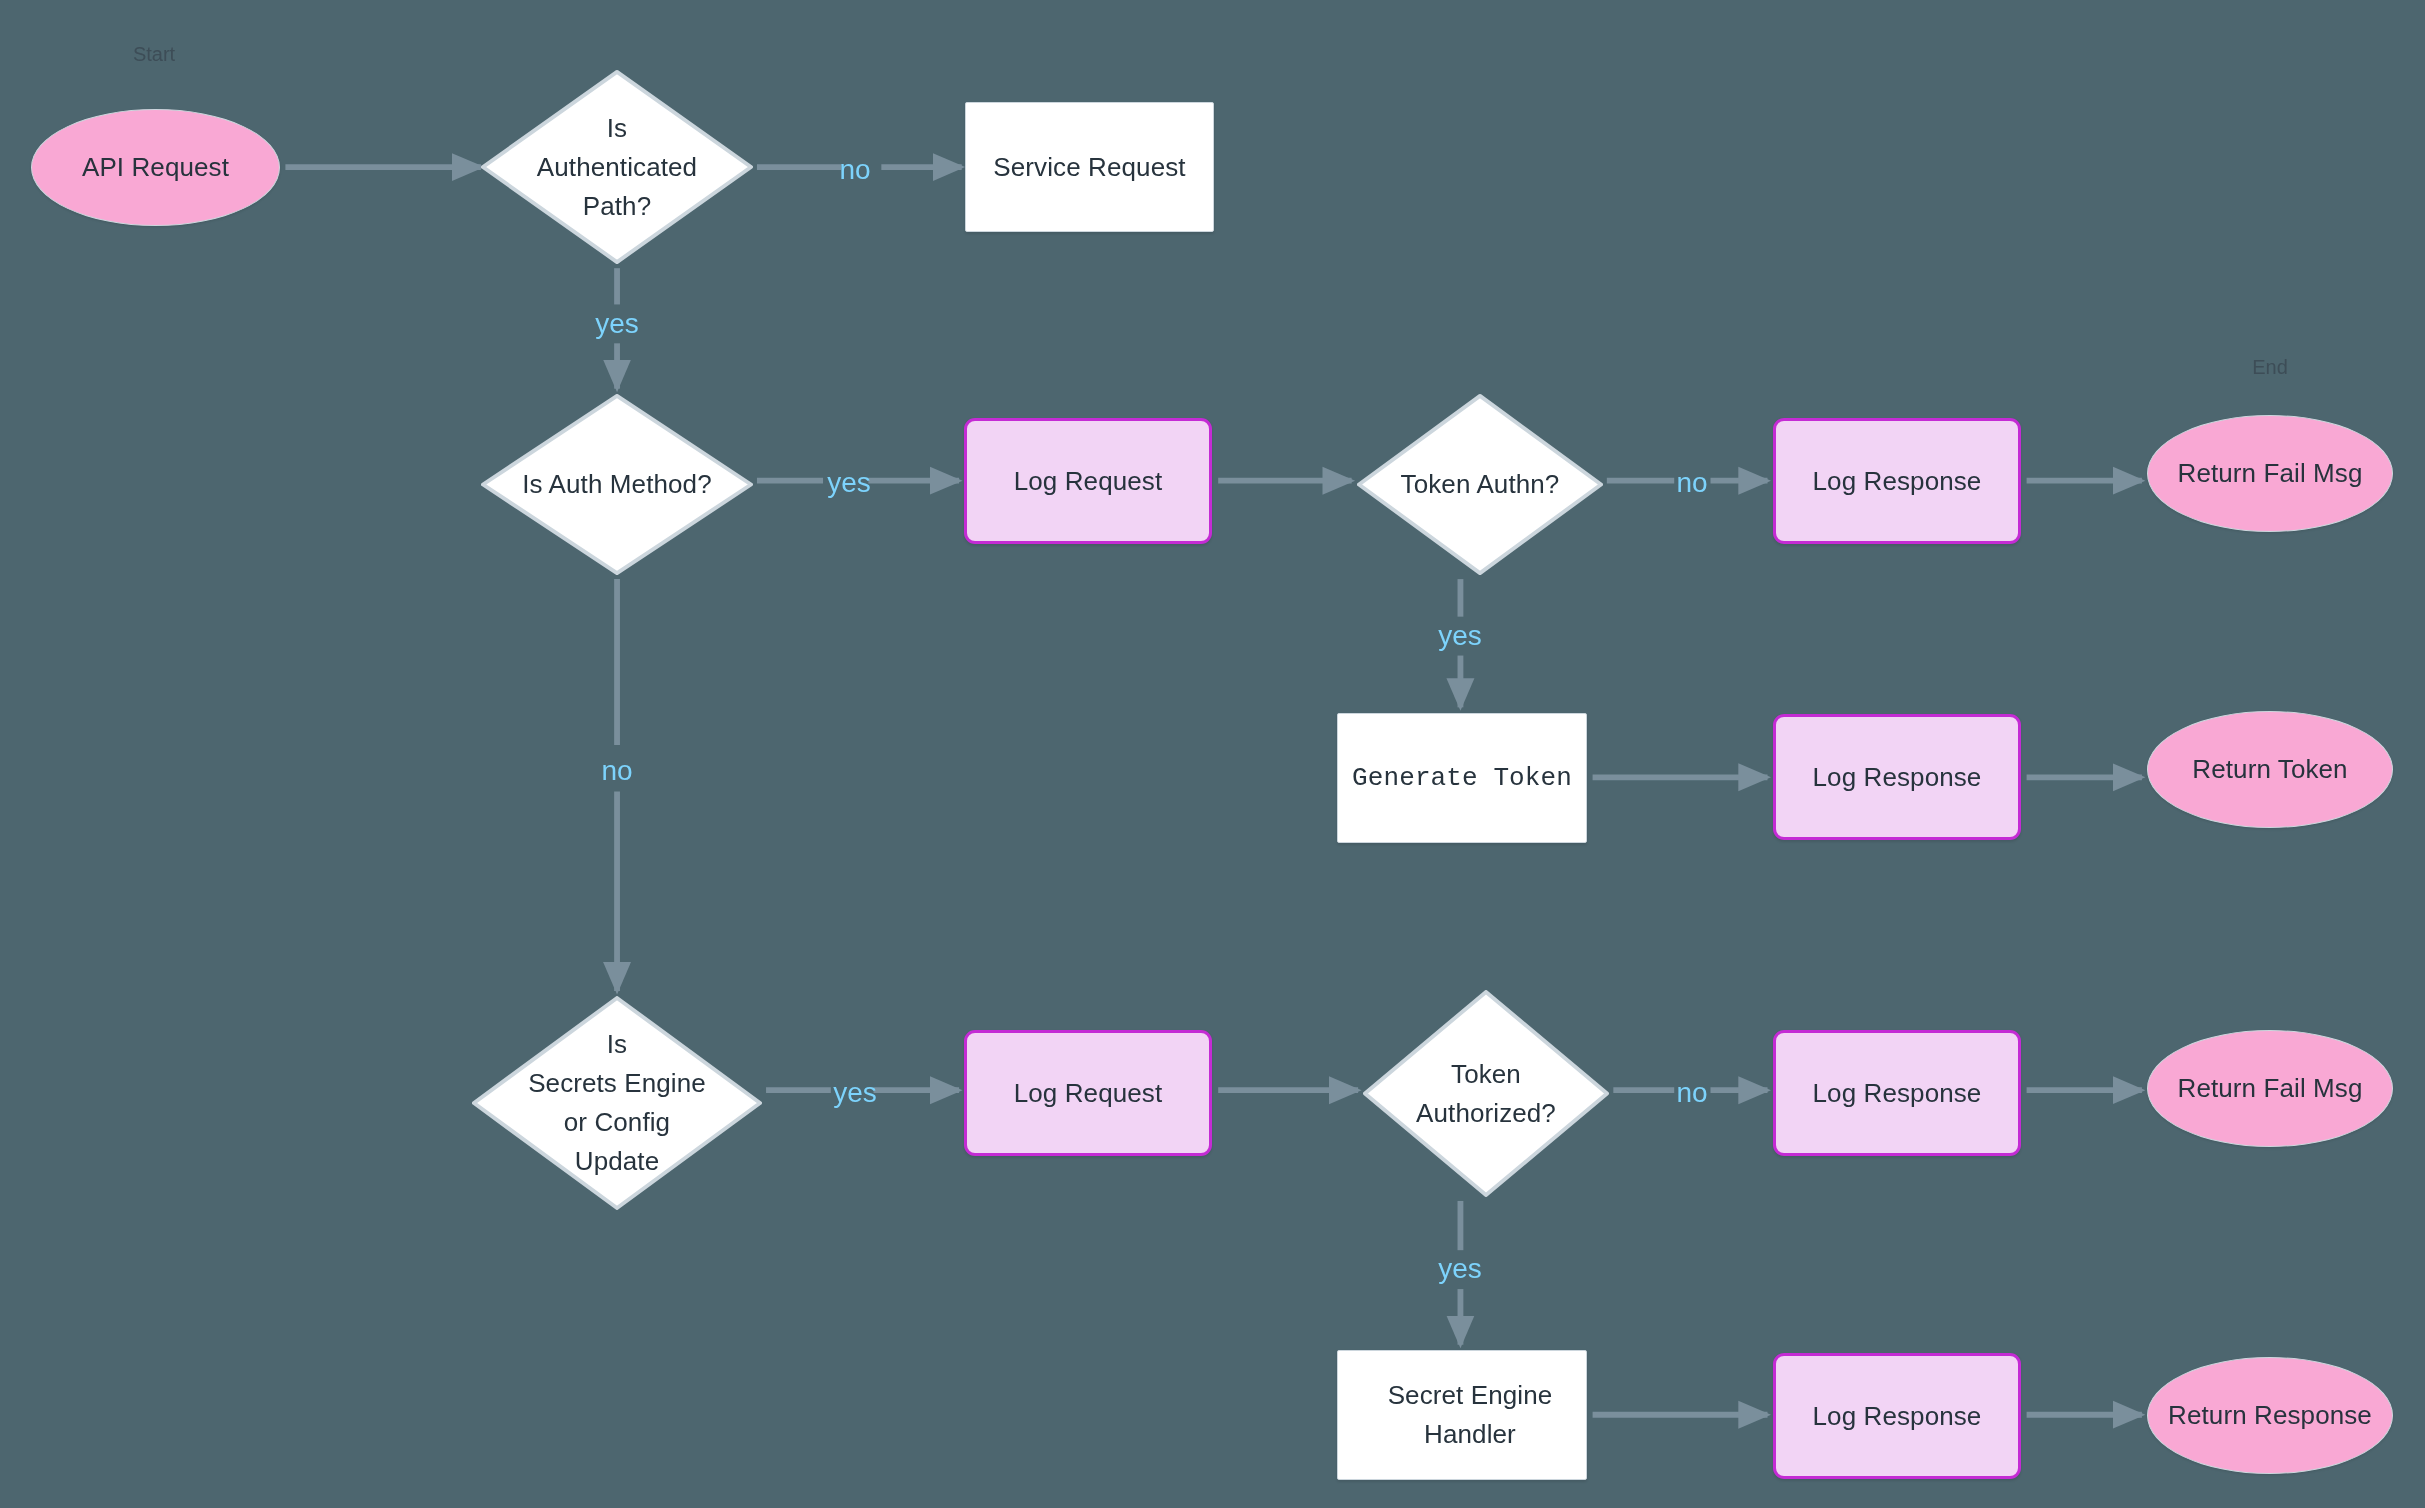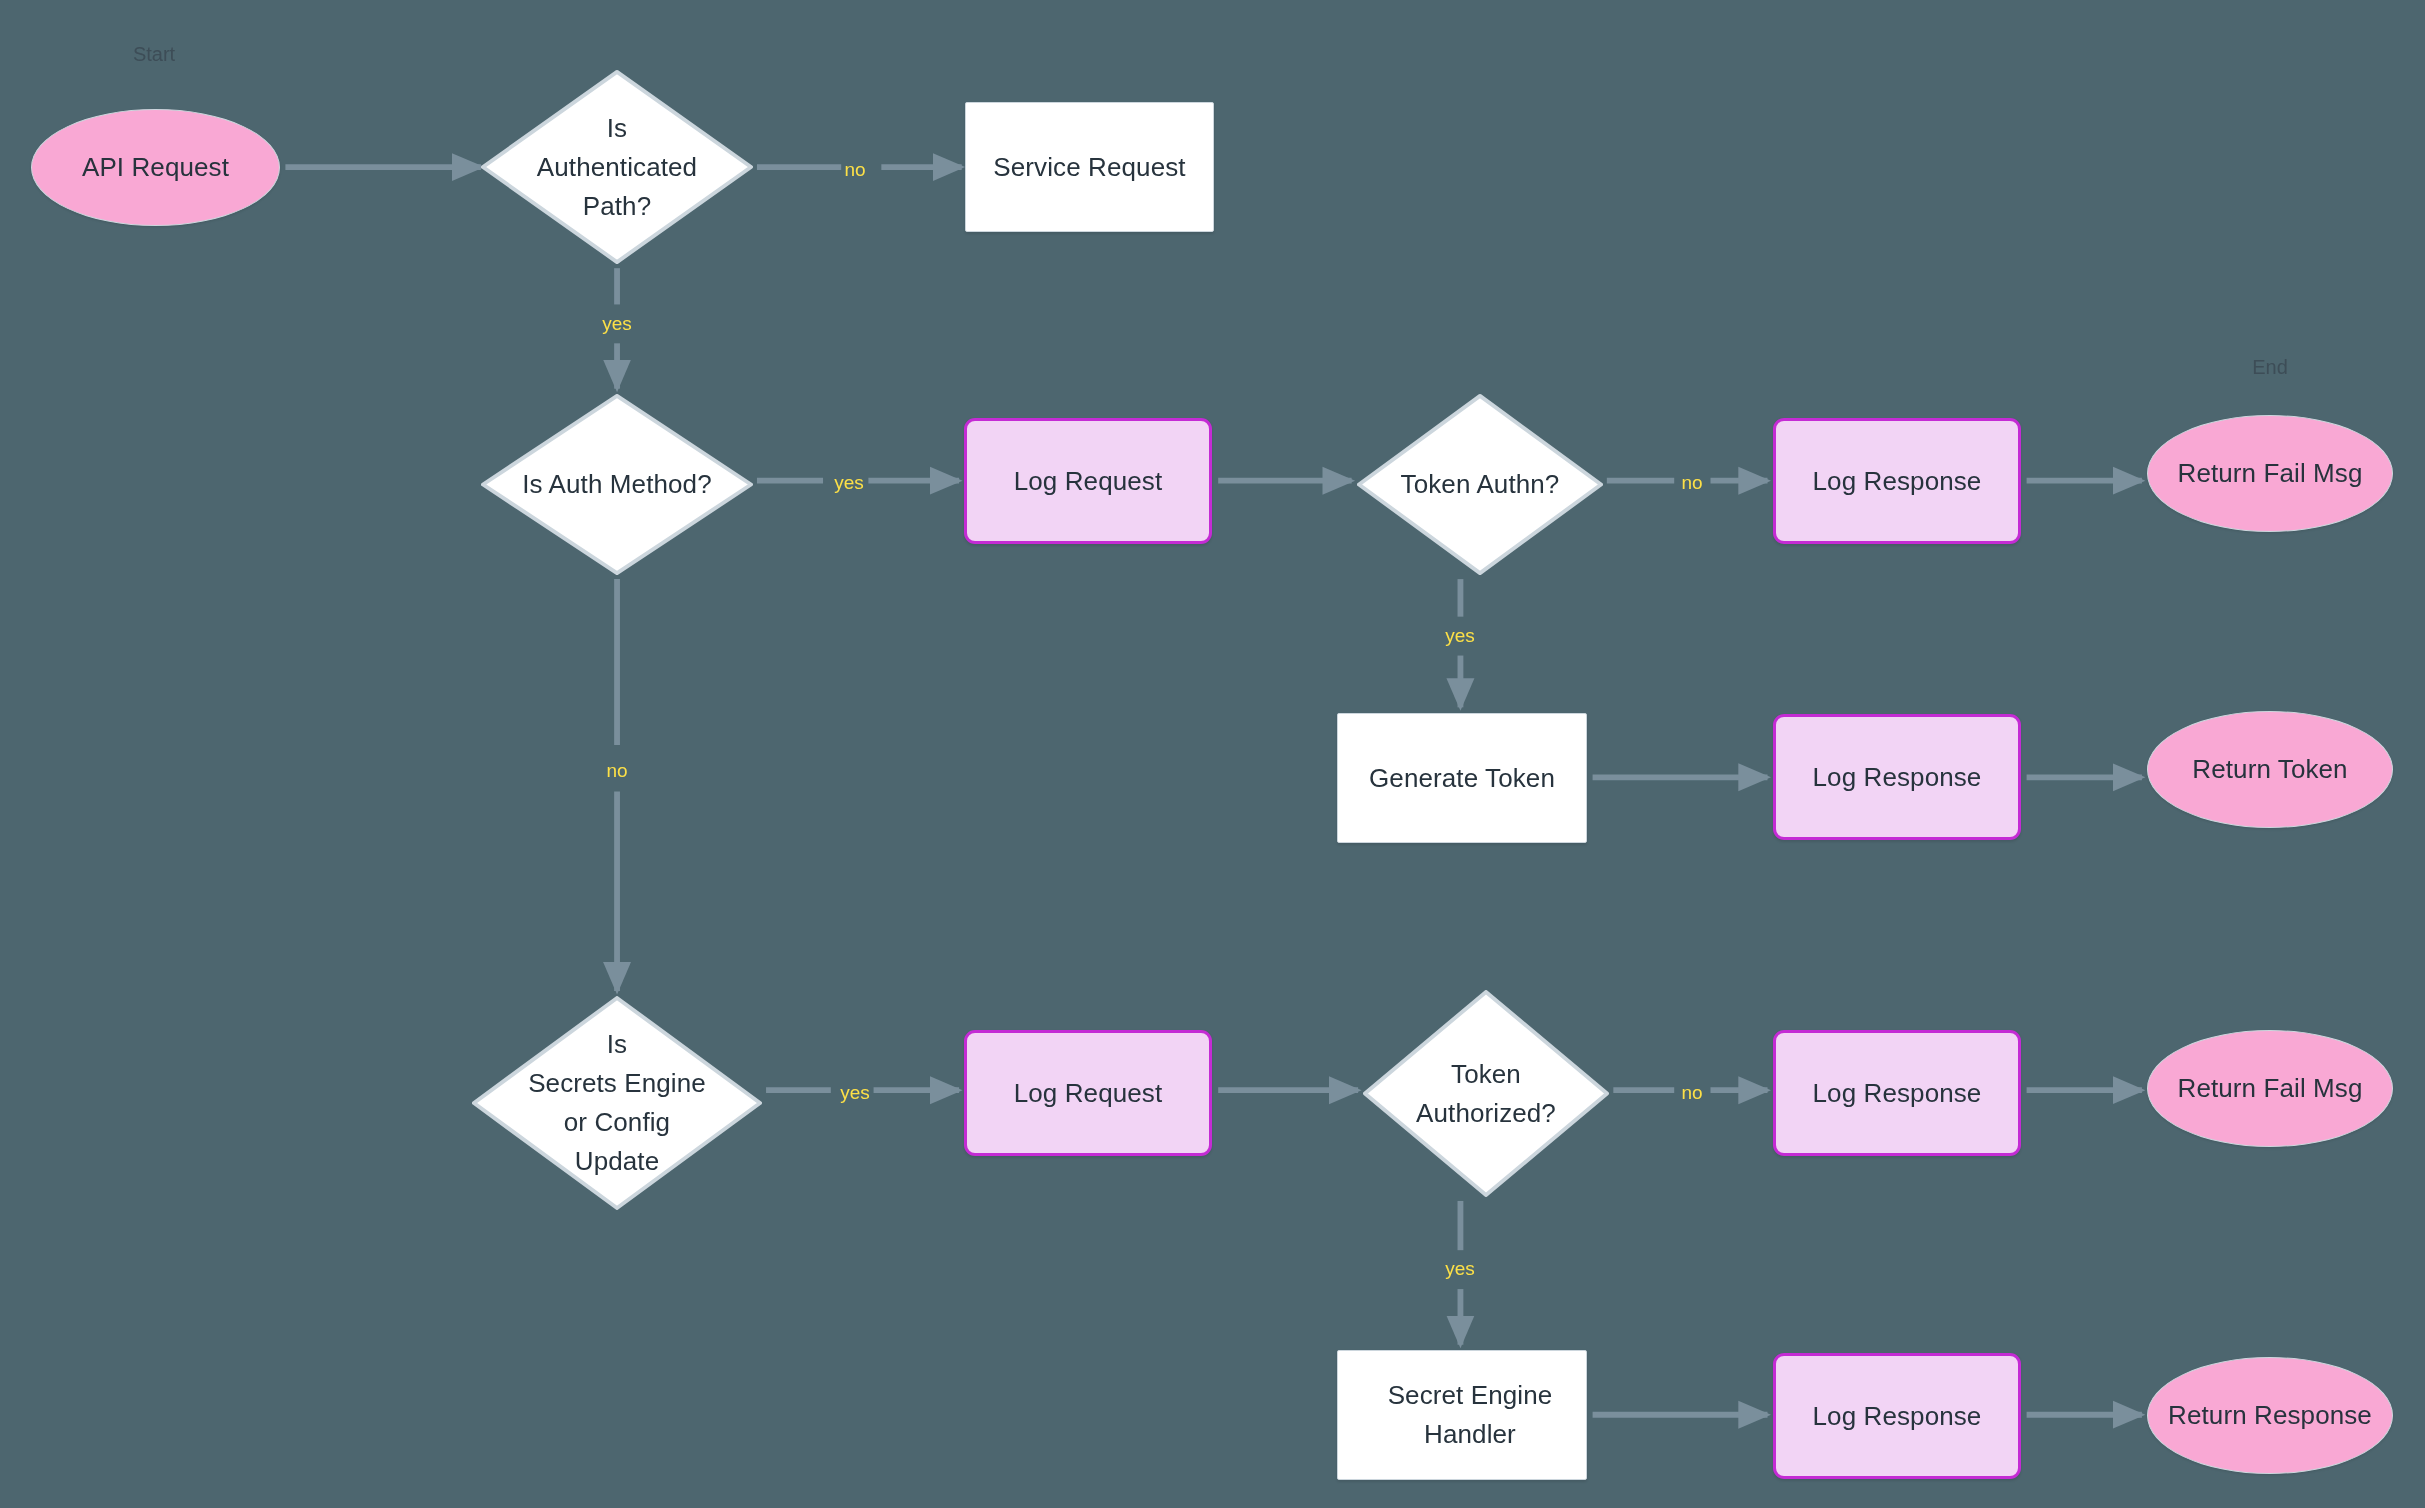--- a/index.html
+++ b/index.html
@@ -71,22 +71,22 @@
     left: 0; top: 0;
     width: 100%; height: 100%;
     z-index: 0;
   }
   .node.diamond .lbl {
     position: relative;
     z-index: 1;
   }
   .flowlabel {
     position: absolute;
-    color: #fde047;
-    font-size: 19px;
+    color: #7dd3fc;
+    font-size: 28px;
     font-family: "Liberation Sans", "DejaVu Sans", sans-serif;
     transform: translate(-50%, -50%);
     z-index: 4;
     white-space: nowrap;
   }
   .sectionlabel {
     position: absolute;
     color: #3d4d57;
     font-size: 20px;
     font-family: "Liberation Sans", "DejaVu Sans", sans-serif;
@@ -166,21 +166,21 @@
           <polygon points="190,3 377,140 190,277 3,140" fill="#ffffff" stroke="#ccd6dd" stroke-width="6" stroke-linejoin="round"></polygon>
         </svg>
         <span class="lbl">Token Authn?</span>
       </div>
       <div class="node rect accent" style="left: 1773px; top: 418px; width: 248px; height: 126px;">
         <span class="lbl">Log Response</span>
       </div>
       <div class="node ellipse" style="left: 2147px; top: 415px; width: 246px; height: 117px;">
         <span class="lbl">Return Fail Msg</span>
       </div>
-      <div class="node rect" style="left: 1337px; top: 713px; width: 250px; height: 130px;">
+      <div class="node rect" style="left: 1337px; top: 713px; width: 250px; height: 130px; font-family: Liberation Mono, monospace;">
         <span class="lbl">Generate Token</span>
       </div>
       <div class="node rect accent" style="left: 1773px; top: 714px; width: 248px; height: 126px;">
         <span class="lbl">Log Response</span>
       </div>
       <div class="node ellipse" style="left: 2147px; top: 711px; width: 246px; height: 117px;">
         <span class="lbl">Return Token</span>
       </div>
       <div class="node diamond" style="left: 472px; top: 996px; width: 290px; height: 214px;">
         <svg class="dshape" viewBox="0 0 448 330" preserveAspectRatio="none">

